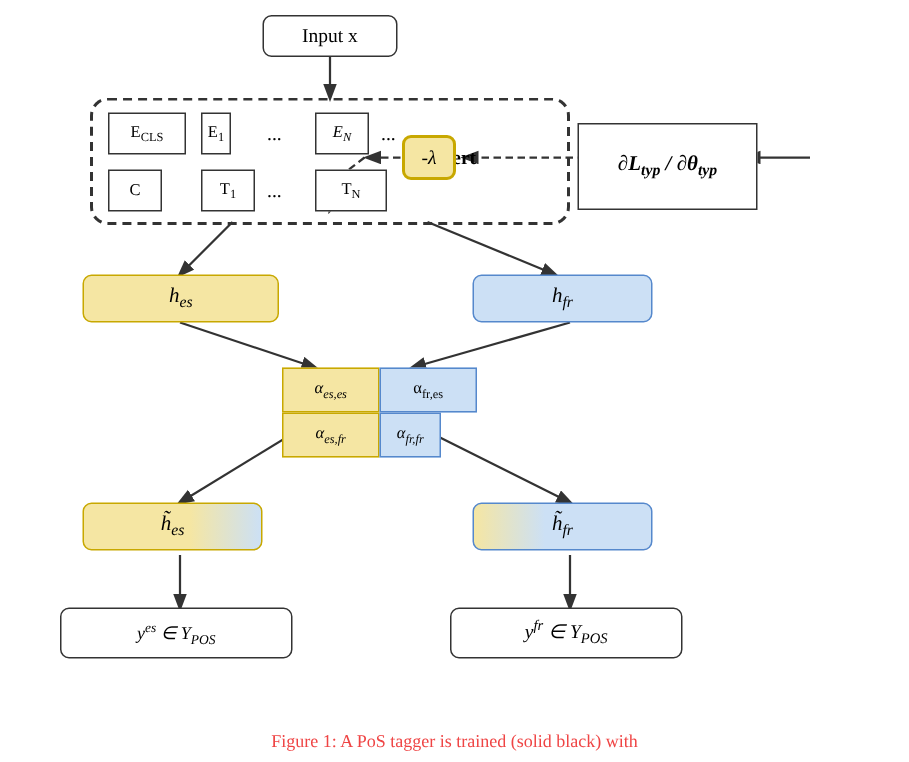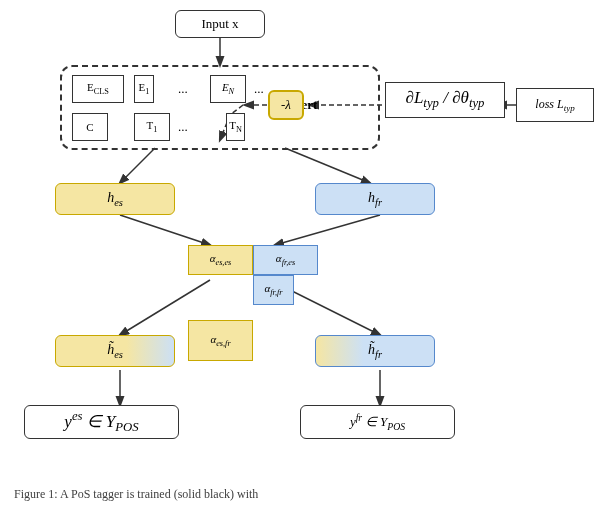--- a/index.html
+++ b/index.html
@@ -126,80 +126,77 @@
     <div class="box" style="left:10px; top:46px; width:36px; height:28px; font-size:11px; position:absolute;">
       <span>C</span>
     </div>
 
     <div class="box" style="left:72px; top:46px; width:36px; height:28px; font-size:11px; position:absolute;">
       <span>T<sub>1</sub></span>
     </div>
 
     <div style="position:absolute; left:116px; top:52px; font-size:13px;">...</div>
 
-    <div class="box" style="left:164px; top:46px; width:19px; height:28px; font-size:11px; position:absolute;align-items:center;">
+    <div class="box" style="left:148px; top:46px; width:48px; height:28px; font-size:11px; position:absolute;align-items:center;">
       <span>T<sub>N</sub></span>
     </div>
 
     <div style="position:absolute; left:220px; top:30px; font-size:13px; font-weight:bold;">
       <span>mBert</span>
     </div>
   </div>
 
   <div class="box-yellow-small box rounded" style="position:absolute; left:268px; top:90px; width:36px; height:30px; font-size:13px; font-style:italic;">
     <span>-λ</span>
   </div>
 
-  <div class="box" style="position:absolute; left:385px; top:82px; width:120px; height:36px; font-size:17px; font-style:italic;">
+  <div class="box" style="position:absolute; left:385px; top:82px; width:120px; height:58px; font-size:14px; font-style:italic;font-weight:bold;">
     <span>
       ∂L<sub>typ</sub> / ∂θ<sub>typ</sub>
     </span>
   </div>
 
-  <div class="box" style="position:absolute; left:516px; top:88px; width:78px; height:34px; font-size:12px; font-style:italic;">
-    <span>loss L<sub>typ</sub></span>
-  </div>
-
-  <div class="box-yellow box rounded" style="position:absolute; left:55px; top:183px; width:120px; height:32px; font-size:14px; font-style:italic;">
+
+  <div class="box-yellow box rounded" style="position:absolute; left:55px; top:183px; width:131px; height:32px; font-size:14px; font-style:italic;">
     <span>h<sub>es</sub></span>
   </div>
 
   <div class="box-blue box rounded" style="position:absolute; left:315px; top:183px; width:120px; height:32px; font-size:14px; font-style:italic;justify-content:center;">
     <span>h<sub>fr</sub></span>
   </div>
 
   <div class="box-yellow box" style="position:absolute; left:188px; top:245px; width:65px; height:30px; font-size:11px; font-style:italic;">
     <span>α<sub>es,es</sub></span>
   </div>
 
-  <div class="box-blue box" style="position:absolute; left:253px; top:245px; width:65px; height:30px; font-size:11px; font-style:italic;">
+  <div class="box-blue box" style="position:absolute; left:253px; top:245px; width:65px; height:30px; font-size:11px; ">
     <span>α<sub>fr,es</sub></span>
   </div>
 
-  <div class="box-yellow box" style="position:absolute; left:188px; top:275px; width:65px; height:41px; font-size:11px; font-style:italic;margin-top:45px;">
+  <div class="box-yellow box" style="position:absolute; left:188px; top:275px; width:65px; height:30px; font-size:11px; font-style:italic;">
     <span>α<sub>es,fr</sub></span>
   </div>
 
   <div class="box-blue box" style="position:absolute; left:253px; top:275px; width:41px; height:30px; font-size:11px; font-style:italic;">
     <span>α<sub>fr,fr</sub></span>
   </div>
 
   <div class="box rounded" style="position:absolute; left:55px; top:335px; width:120px; height:32px; font-size:14px; font-style:italic; background: linear-gradient(to right, #f5e6a3 60%, #cce0f5 100%); border: 1.5px solid #c8a800;">
     <span>h̃<sub>es</sub></span>
   </div>
 
   <div class="box rounded" style="position:absolute; left:315px; top:335px; width:120px; height:32px; font-size:14px; font-style:italic; background: linear-gradient(to right, #f5e6a3 0%, #cce0f5 40%); border: 1.5px solid #5588cc;">
     <span>h̃<sub>fr</sub></span>
   </div>
 
-  <div class="box rounded" style="position:absolute; left:24px; top:405px; width:155px; height:34px; font-size:17px; font-style:italic;">
+  <div class="box rounded" style="position:absolute; left:40px; top:405px; width:155px; height:34px; font-size:12px; font-style:italic;">
     <span>y<sup>es</sup> ∈ Y<sub>POS</sub></span>
   </div>
 
   <div class="box rounded" style="position:absolute; left:300px; top:405px; width:155px; height:34px; font-size:13px; font-style:italic;text-align:right;">
     <span>y<sup>fr</sup> ∈ Y<sub>POS</sub></span>
   </div>
 
 </div>
 
-<div style="position:absolute; bottom:6px; left:0; right:0; text-align:left; padding: 0 14px; font-size:12px; color:#404040;">
+<div style="position:absolute; bottom:6px; left:0; right:0; text-align:center; padding: 0 14px; font-size:12px; color:#ef4444;">
   <span>Figure 1: A PoS tagger is trained (solid black) with</span>
 </div>
 
 </body></html>

